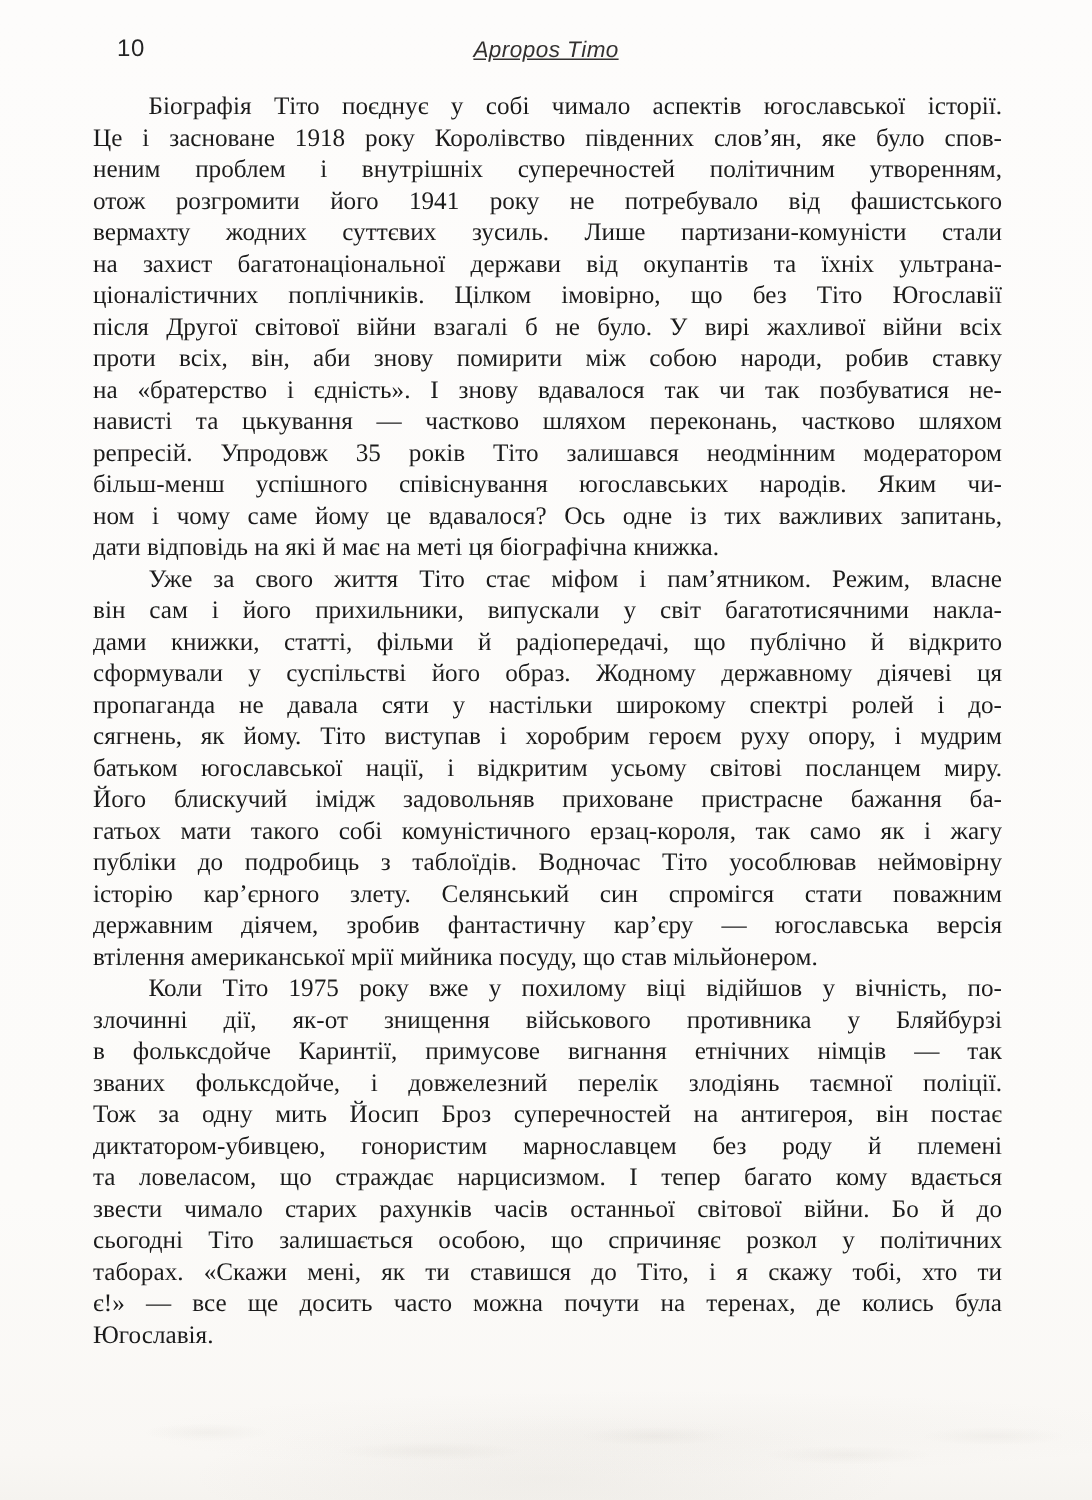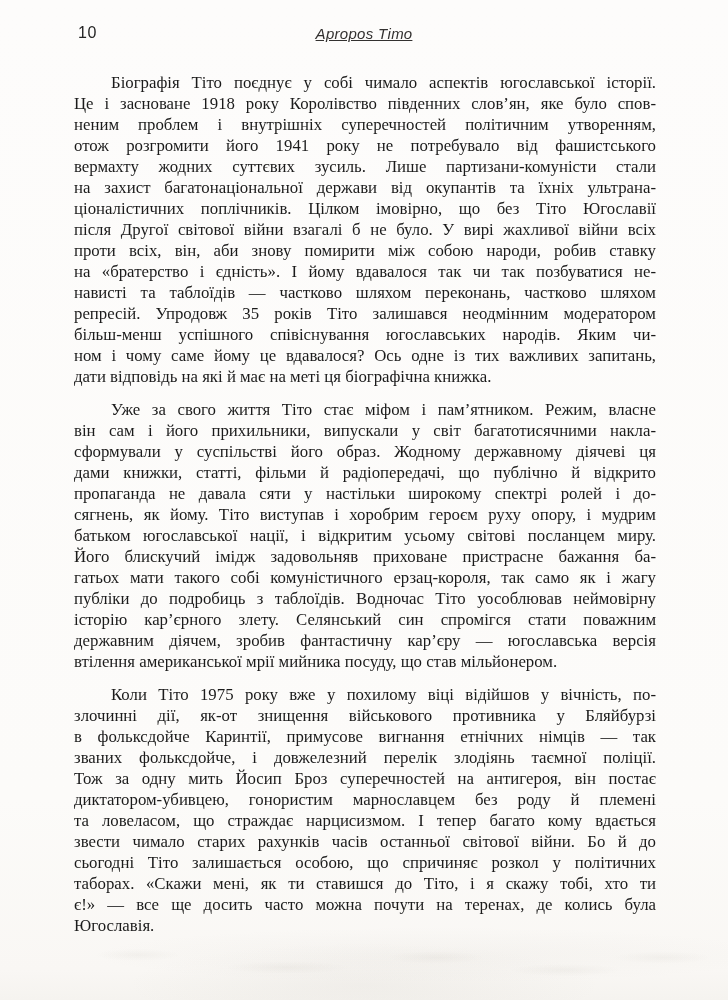--- a/index.html
+++ b/index.html
@@ -51,21 +51,21 @@
 
   .page-body {
     position: absolute;
     top: 60px;
     left: 62px;
     width: 606px;
     font-size: 16.8px;
     line-height: 21px;
   }
 
-  .paragraph { margin: 12px; }
+  .paragraph { margin: 0; }
 
   .line {
     text-align: justify;
     text-align-last: justify;
     white-space: normal;
     height: 21px;
     overflow: visible;
   }
   .line.para-first {
     text-indent: 37px;
@@ -102,32 +102,32 @@
   <div class="paragraph">
       <div class="line para-first">Біографія Тіто поєднує у собі чимало аспектів югославської історії.</div>
       <div class="line">Це і засноване 1918 року Королівство південних слов’ян, яке було спов-</div>
       <div class="line">неним проблем і внутрішніх суперечностей політичним утворенням,</div>
       <div class="line">отож розгромити його 1941 року не потребувало від фашистського</div>
       <div class="line">вермахту жодних суттєвих зусиль. Лише партизани-комуністи стали</div>
       <div class="line">на захист багатонаціональної держави від окупантів та їхніх ультрана-</div>
       <div class="line">ціоналістичних поплічників. Цілком імовірно, що без Тіто Югославії</div>
       <div class="line">після Другої світової війни взагалі б не було. У вирі жахливої війни всіх</div>
       <div class="line">проти всіх, він, аби знову помирити між собою народи, робив ставку</div>
-      <div class="line">на «братерство і єдність». І йому вдавалося так чи так позбуватися не-</div>
-      <div class="line">нависті та таблоїдів — частково шляхом переконань, частково шляхом</div>
+      <div class="line">на «братерство і єдність». І знову вдавалося так чи так позбуватися не-</div>
+      <div class="line">нависті та цькування — частково шляхом переконань, частково шляхом</div>
       <div class="line">репресій. Упродовж 35 років Тіто залишався неодмінним модератором</div>
       <div class="line">більш-менш успішного співіснування югославських народів. Яким чи-</div>
       <div class="line">ном і чому саме йому це вдавалося? Ось одне із тих важливих запитань,</div>
       <div class="line para-last">дати відповідь на які й має на меті ця біографічна книжка.</div>
     </div>
   <div class="paragraph">
       <div class="line para-first">Уже за свого життя Тіто стає міфом і пам’ятником. Режим, власне</div>
       <div class="line">він сам і його прихильники, випускали у світ багатотисячними накла-</div>
+      <div class="line">дами книжки, статті, фільми й радіопередачі, що публічно й відкрито</div>
       <div class="line">сформували у суспільстві його образ. Жодному державному діячеві ця</div>
-      <div class="line">дами книжки, статті, фільми й радіопередачі, що публічно й відкрито</div>
       <div class="line">пропаганда не давала сяти у настільки широкому спектрі ролей і до-</div>
       <div class="line">сягнень, як йому. Тіто виступав і хоробрим героєм руху опору, і мудрим</div>
       <div class="line">батьком югославської нації, і відкритим усьому світові посланцем миру.</div>
       <div class="line">Його блискучий імідж задовольняв приховане пристрасне бажання ба-</div>
       <div class="line">гатьох мати такого собі комуністичного ерзац-короля, так само як і жагу</div>
       <div class="line">публіки до подробиць з таблоїдів. Водночас Тіто уособлював неймовірну</div>
       <div class="line">історію кар’єрного злету. Селянський син спромігся стати поважним</div>
       <div class="line">державним діячем, зробив фантастичну кар’єру — югославська версія</div>
       <div class="line para-last">втілення американської мрії мийника посуду, що став мільйонером.</div>
     </div>

